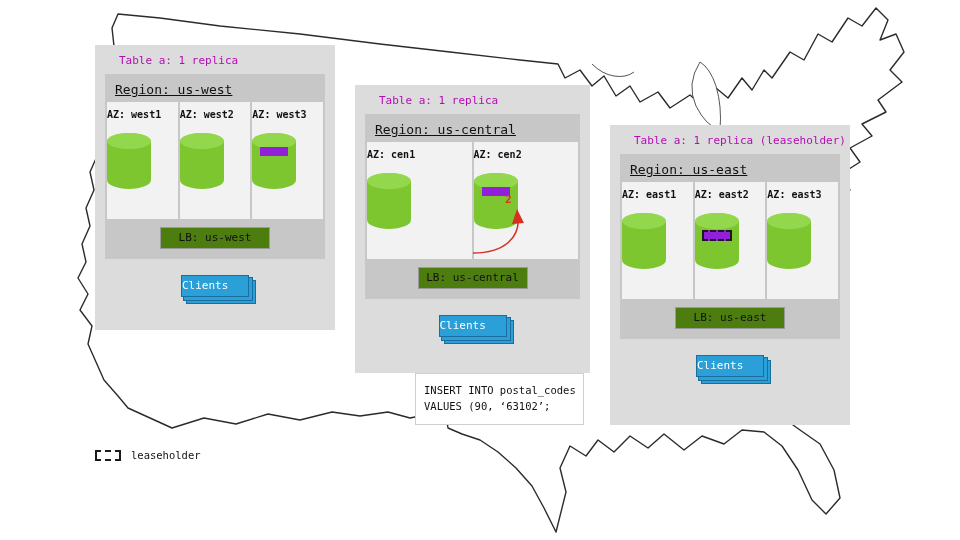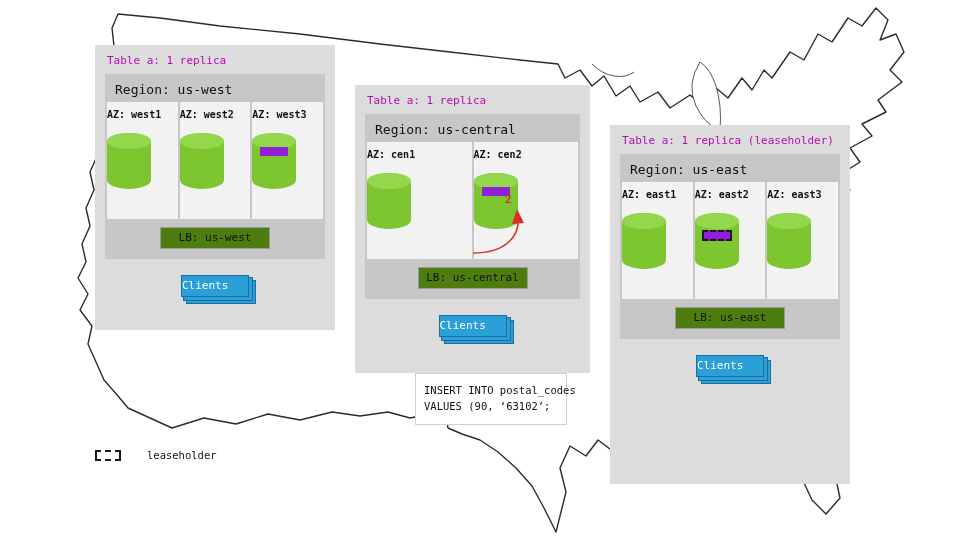--- a/index.html
+++ b/index.html
@@ -1,44 +1,44 @@
 <!DOCTYPE html>
 <html><head>
 <meta charset="utf-8">
 <style>
   html,body{margin:0;padding:0;background:#fff;}
   .stage{position:relative;width:960px;height:540px;background:#fff;overflow:hidden;
          font-family:"DejaVu Sans Mono","Liberation Mono",monospace;color:#111;}
   .map-svg{position:absolute;left:0;top:0;z-index:0;}
 
   .panel{position:absolute;background:#dcdcdc;z-index:2;}
-  .panel-header{padding:9px 12px 6px 12px;font-size:11px;color:#b40db4;line-height:14px;white-space:nowrap;}
+  .panel-header{padding:9px 12px 6px 24px;font-size:11px;color:#b40db4;line-height:14px;white-space:nowrap;}
   .region{margin:0 10px;background:#c7c7c7;padding-bottom:10px;position:relative;}
-  .region-title{padding:8px 26px 4px 10px;font-size:13px;line-height:16px;color:#111;}
+  .region-title{padding:8px 26px 4px 10px;font-size:13px;line-height:16px;color:#111;text-decoration:underline;}
   .az-row{display:flex;gap:2px;padding:0 2px;}
   .az{flex:1;background:#f2f2f2;display:flex;flex-direction:column;
       padding:6px 0 30px 0;font-weight:bold;}
   .az-label{font-size:10px;line-height:13px;margin-bottom:12px;white-space:nowrap;}
   .cylinder{position:relative;width:44px;height:56px;background:#7ec62f;border-radius:22px/9px;}
   .cylinder::before{content:"";position:absolute;top:0;left:0;right:0;height:16px;border-radius:50%;background:#93d84c;}
   .replica{position:absolute;top:14px;left:50%;transform:translateX(-50%);width:28px;height:9px;background:#9320d9;z-index:3;}
   .replica.leaseholder{top:17px;width:30px;height:11px;border:2px dashed #1a1a1a;box-sizing:border-box;}
   .lb-box{width:110px;margin:8px auto 0 auto;background:#4d7c0f;border:1px solid #9a9a9a;
           text-align:center;font-size:11px;line-height:20px;height:22px;box-sizing:border-box;white-space:nowrap;}
   .clients-btn{width:68px;margin:16px auto 0 auto;background:#2a9fd8;border:1px solid #1a6e9e;
                color:#fff;text-align:left;font-size:11px;line-height:20px;height:22px;box-sizing:border-box;
                box-shadow:3px 3px 0 0 #2a9fd8,3px 3px 0 1px #1a6e9e,6px 6px 0 0 #2a9fd8,6px 6px 0 1px #1a6e9e;
                position:relative;z-index:2;}
   .arrow-layer{position:absolute;inset:0;pointer-events:none;z-index:6;}
 
-  .sql-box{position:absolute;left:415px;top:373px;width:152px;height:52px;background:#ffffff;
+  .sql-box{position:absolute;left:415px;top:373px;width:169px;height:52px;background:#ffffff;
            border:1px solid #cfcfcf;box-sizing:border-box;padding:8px 8px;z-index:2;
            font-size:10.5px;line-height:16px;white-space:nowrap;}
 
-  .legend{position:absolute;left:95px;top:449px;display:flex;align-items:center;gap:26px;z-index:2;}
+  .legend{position:absolute;left:95px;top:449px;display:flex;align-items:center;gap:10px;z-index:2;}
   .legend-swatch{width:26px;height:11px;border:2px dashed #1a1a1a;background:#fff;box-sizing:border-box;}
   .legend-label{font-size:10.5px;}
 </style>
 </head>
 <body>
 
 <div class="stage">
 
   <svg class="map-svg" width="960" height="540" viewBox="0 0 960 540">
     <path d="M118 14 L160 18 L220 26 L300 34 L380 44 L450 52 L520 60 L558 64
@@ -111,21 +111,21 @@
       <polygon points="157,139 162,124 169,138" fill="#d93025"></polygon>
       <text x="150" y="118" font-size="11" font-weight="bold" fill="#d93025">2</text>
     </svg>
   </div>
 
   <div class="sql-box">
     <div>INSERT INTO postal_codes</div>
     <div>VALUES (90, ‘63102’;</div>
   </div>
 
-  <div class="panel" style="left:610px;top:125px;width:240px;height:359px;">
+  <div class="panel" style="left:610px;top:125px;width:240px;height:300px;">
     <div class="panel-header">Table a: 1 replica (leaseholder)</div>
     <div class="region">
       <div class="region-title">Region: us-east</div>
       <div class="az-row">
         <div class="az">
           <div class="az-label">AZ: east1</div>
           <div class="cylinder"></div>
         </div>
         <div class="az">
           <div class="az-label">AZ: east2</div>

